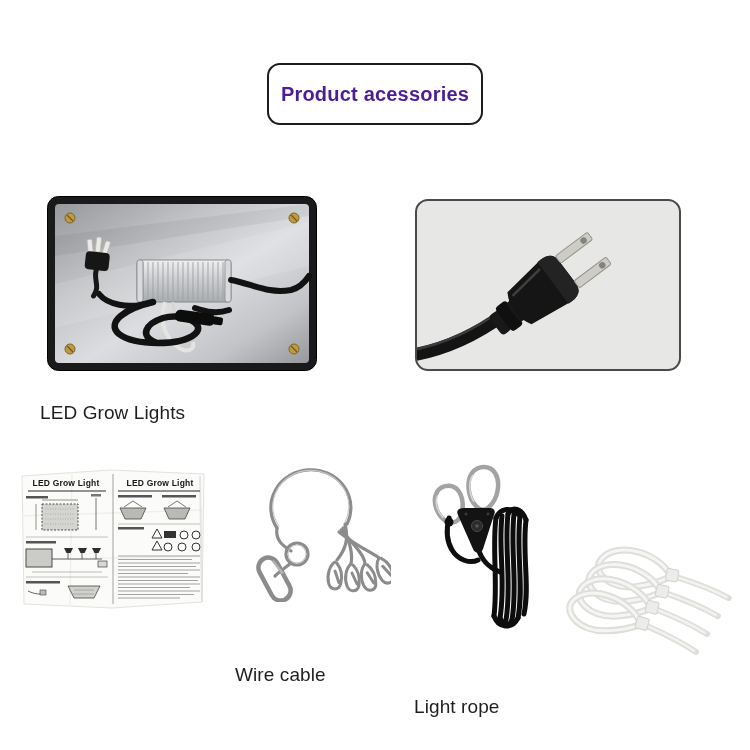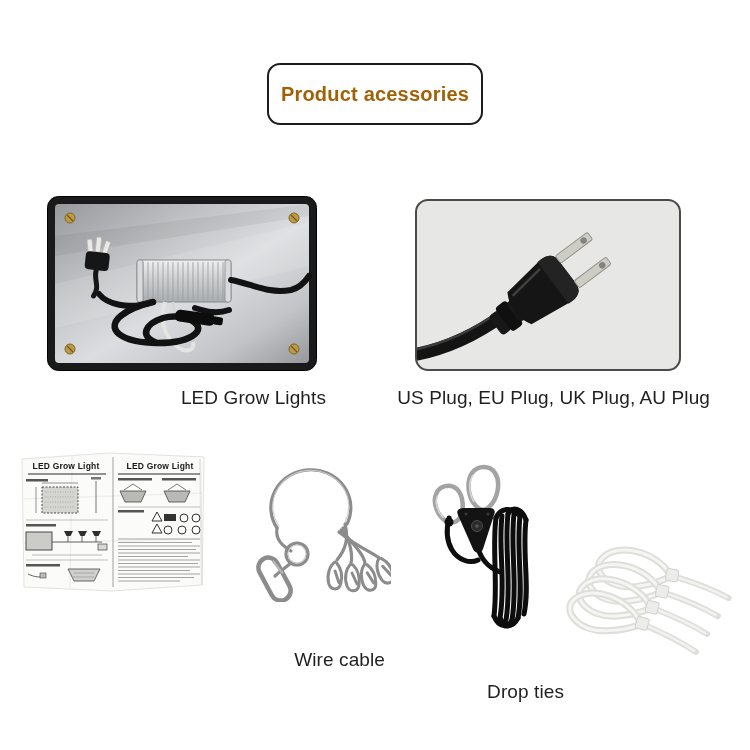--- a/index.html
+++ b/index.html
@@ -1,23 +1,23 @@
 <!DOCTYPE html>
 <html><head>
 <meta charset="utf-8">
 <style>
   html,body{margin:0;padding:0;background:#fff;}
   .canvas{position:relative;width:750px;height:750px;background:#ffffff;
           font-family:"Liberation Sans",sans-serif;overflow:hidden;}
   .header-pill{position:absolute;left:267px;top:63px;width:212px;height:58px;
           border:2px solid #1c1c1c;border-radius:13px;background:#fff;
           display:flex;align-items:center;justify-content:center;}
-  .header-pill span{font-size:20px;font-weight:700;color:#a16207;letter-spacing:.2px;}
+  .header-pill span{font-size:20px;font-weight:700;color:#4c1d95;letter-spacing:.2px;}
   .caption{position:absolute;color:#1f1f21;font-size:19px;font-weight:500;
-          text-align:right;letter-spacing:.1px;line-height:23px;}
+          text-align:left;letter-spacing:.1px;line-height:23px;margin-top:15px;}
   .photo{position:absolute;}
   .plug-card{position:absolute;left:415px;top:199px;width:262px;height:168px;
           background:#e7e7e5;border:2px solid #4a4a4a;border-radius:13px;overflow:hidden;}
   .mtext{font-family:"Liberation Sans",sans-serif;font-size:8.5px;font-weight:700;
           fill:#161616;letter-spacing:.2px;}
   svg{display:block;}
 </style>
 </head>
 <body>
 
@@ -109,23 +109,22 @@
         <path d="M-30,-14 L8,-19" stroke="#3f3f3f" stroke-width="2.5" fill="none"></path>
         <g fill="#cdcdc6" stroke="#94948c" stroke-width="1">
           <rect x="28" y="-20" width="40" height="9" rx="2"></rect>
           <rect x="28" y="11" width="40" height="9" rx="2"></rect>
         </g>
         <circle cx="60" cy="-15.5" r="3.2" fill="#83837c"></circle>
         <circle cx="60" cy="15.5" r="3.2" fill="#83837c"></circle>
       </g>
     </svg>
   </div>
-  <div class="caption" style="left:390px;top:386px;width:320px">US Plug, EU Plug, UK Plug, AU Plug</div>
-
-  <div class="photo" style="left:12px;top:447px">
+
+  <div class="photo" style="left:12px;top:464px">
     <svg width="200" height="150" viewBox="0 0 200 150">
       <path d="M10,12 L98,6 L192,10 L190,138 L100,144 L12,140 Z" fill="#fbfbf9" stroke="#e2e2de" stroke-width="1"></path>
       <path d="M10,52 L192,46 M10,96 L192,92 M60,8 L58,142" stroke="#efefec" stroke-width="1.5" fill="none"></path>
       <path d="M188,12 L190,138" stroke="#d8d8d4" stroke-width="2" opacity="0.6"></path>
       <line x1="101" y1="10" x2="101" y2="140" stroke="#8a8a86" stroke-width="0.8"></line>
       <text x="54" y="22" text-anchor="middle" class="mtext">LED Grow Light</text>
       <line x1="16" y1="27" x2="94" y2="27" stroke="#2a2a2a" stroke-width="1"></line>
       <g>
         <rect x="14" y="32" width="22" height="2.5" fill="#555"></rect>
         <rect x="30" y="40" width="36" height="26" fill="#d4d4d0" stroke="#4a4a4a" stroke-width="1" stroke-dasharray="2 1.5"></rect>
@@ -241,21 +240,21 @@
         <path d="M90,58 C86,94 94,128 88,164"></path>
         <path d="M96,60 C92,96 100,130 94,162"></path>
         <path d="M102,64 C98,98 106,130 100,158"></path>
         <path d="M70,160 C74,172 88,174 94,162"></path>
         <path d="M76,162 C80,170 86,170 88,164"></path>
         <path d="M72,62 C76,52 88,50 96,60"></path>
         <path d="M84,58 C88,50 98,52 102,64"></path>
       </g>
     </svg>
   </div>
-  <div class="caption" style="left:414px;top:680px;width:150px">Drop ties</div>
+  <div class="caption" style="left:414px;top:680px;width:150px">Light rope</div>
 
   <div class="photo" style="left:563px;top:516px">
     <svg width="180" height="140" viewBox="0 0 180 140">
       <g>
         <g transform="translate(108,60) rotate(-4)">
           <path d="M0,0 C-12,-26 -52,-38 -68,-22 C-80,-10 -62,10 -34,8 C-20,7 -8,4 0,0 Z" fill="none" stroke="#dededa" stroke-width="7"></path>
           <path d="M0,0 C-12,-26 -52,-38 -68,-22 C-80,-10 -62,10 -34,8 C-20,7 -8,4 0,0 Z" fill="none" stroke="#f5f5f3" stroke-width="3"></path>
           <path d="M4,1 C22,8 40,16 56,26" fill="none" stroke="#dededa" stroke-width="6" stroke-linecap="round"></path>
           <path d="M4,1 C22,8 40,16 54,25" fill="none" stroke="#f2f2f0" stroke-width="2.5" stroke-linecap="round"></path>
           <rect x="-5" y="-7" width="12" height="12" rx="2" transform="rotate(14)" fill="#ececea" stroke="#d2d2d0"></rect>

